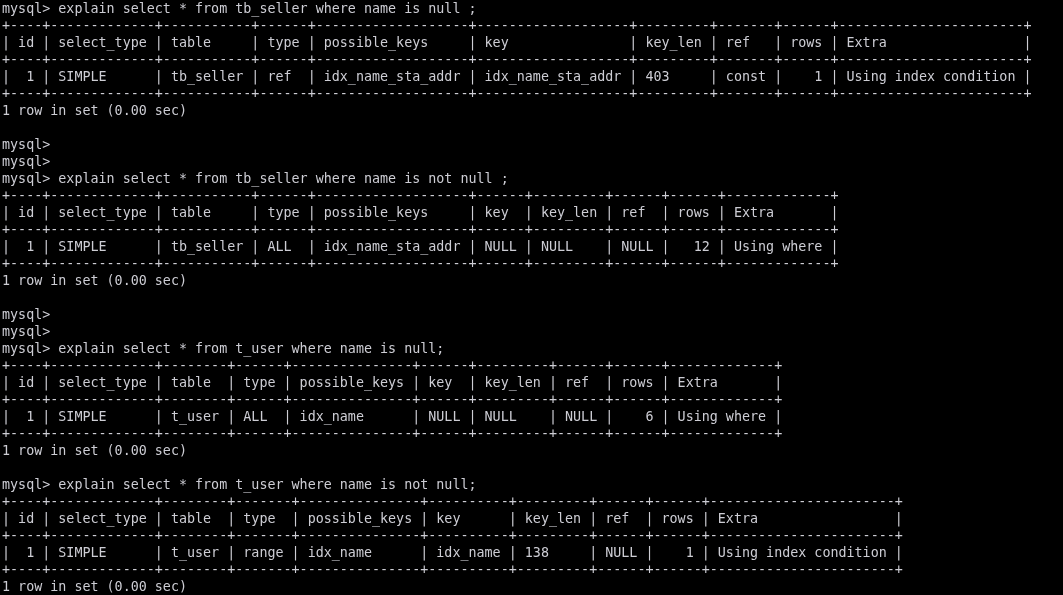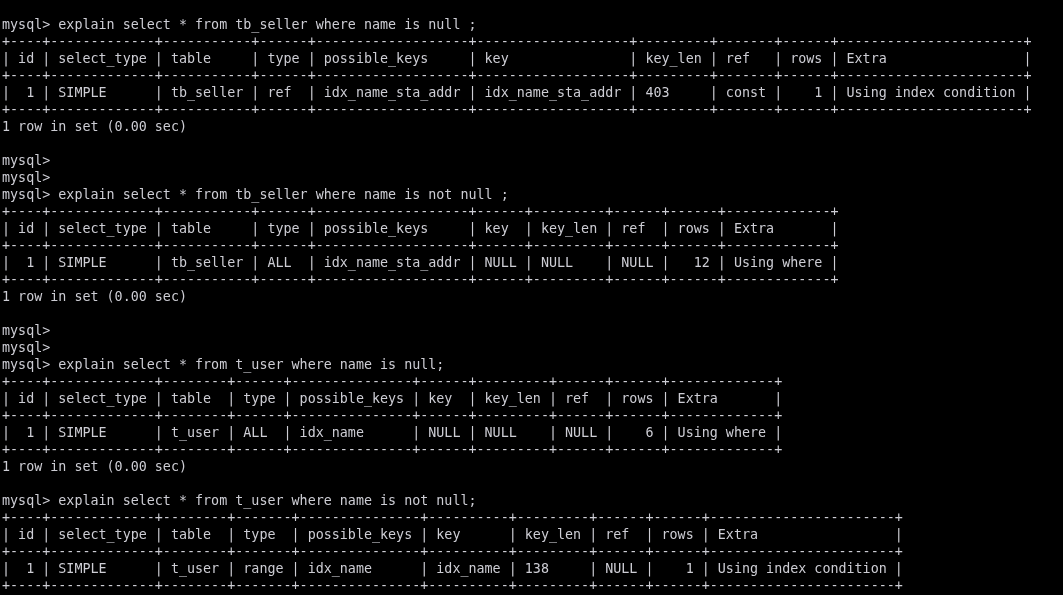--- a/index.html
+++ b/index.html
@@ -16,21 +16,21 @@
   }
   #terminal {
     width: 1063px;
     height: 595px;
     background: #000000;
     color: #cdcdd4;
     font-family: "DejaVu Sans Mono", "Liberation Mono", monospace;
     font-size: 13.2px;
     line-height: 17px;
     letter-spacing: 0px;
-    padding: 16px 0 0 2px;
+    padding: 0px 0 0 2px;
     box-sizing: border-box;
     white-space: pre;
     overflow: hidden;
     -webkit-font-smoothing: none;
   }
   #terminal .line {
     display: block;
     height: 17px;
     white-space: pre;
     font-variant-ligatures: none;

